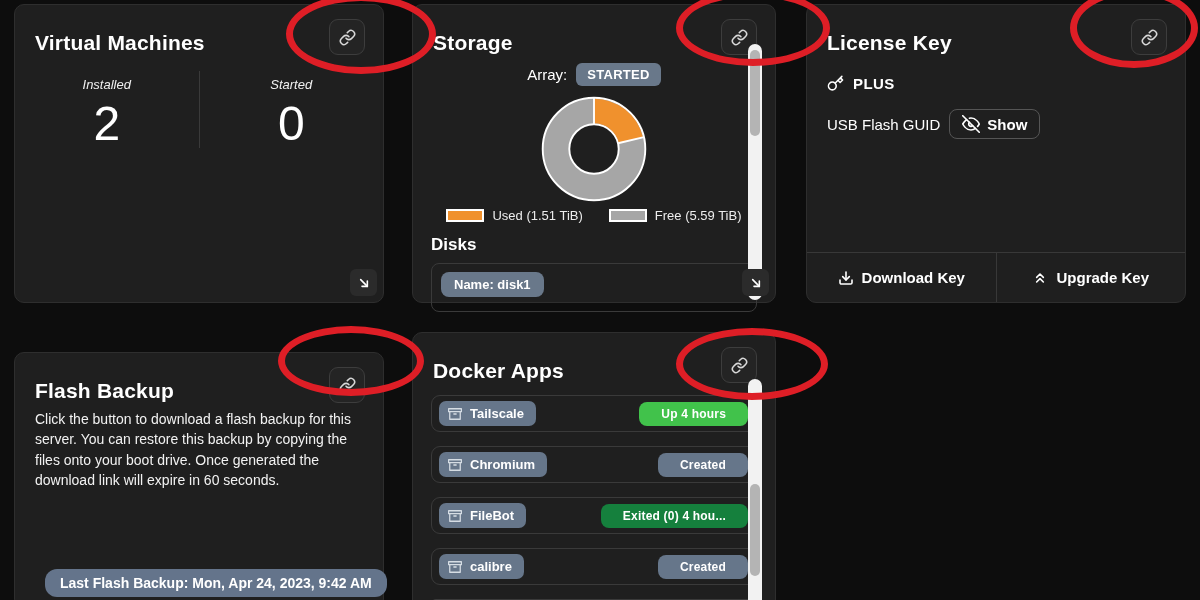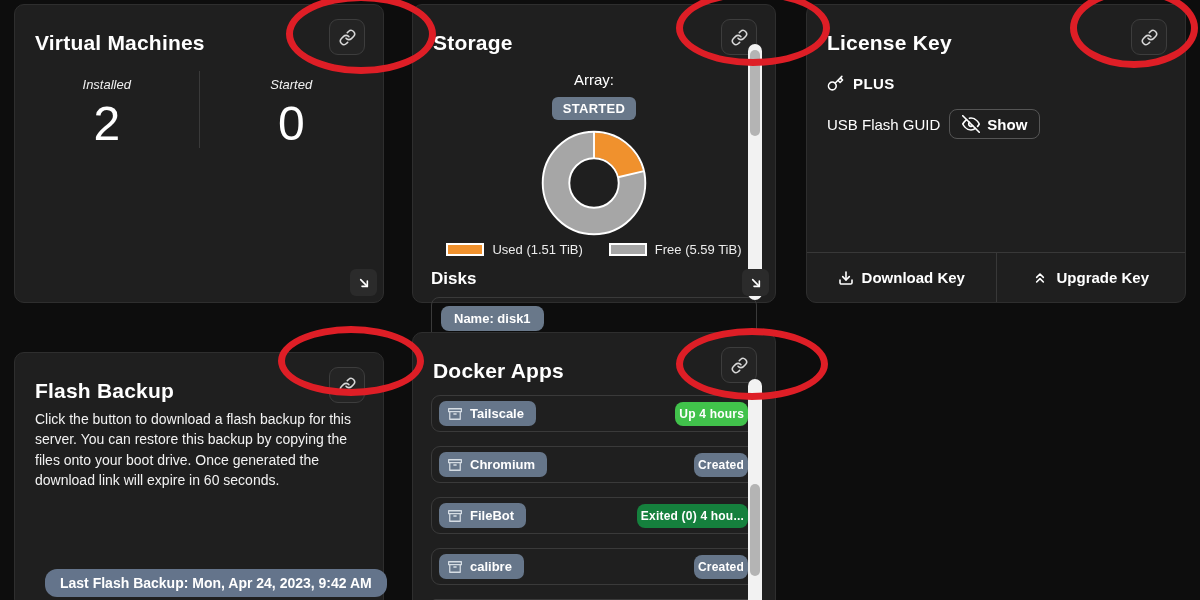--- a/index.html
+++ b/index.html
@@ -20,21 +20,21 @@
   .vm-col + .vm-col { border-left:1px solid #3a3a3a; }
   .vm-label { font-style:italic; font-size:13px; color:#f0f0f0; }
   .vm-value { font-size:48px; font-weight:500; margin-top:8px; line-height:1; }
 
   .resize-handle { position:absolute; right:6px; bottom:6px; width:27px; height:27px; background:#2b2b2b;
     border-radius:6px; display:flex; align-items:center; justify-content:center; color:#fff; cursor:nwse-resize; z-index:6; }
   .resize-handle svg { width:16px; height:16px; }
 
   
   .storage-body { display:flex; flex-direction:column; align-items:center; padding:0 18px; }
-  .array-row { display:flex; align-items:center; gap:9px; margin-top:16px; font-size:15px;flex-direction:column; }
+  .array-row { display:flex; align-items:center; gap:9px; margin-top:8px; font-size:15px; }
   .badge-slate { background:#69788a; color:#fff; font-weight:700; font-size:13px; border-radius:6px;
     padding:4px 11px; letter-spacing:.3px; }
   .donut-wrap { margin-top:6px; }
   .legend { display:flex; gap:26px; margin-top:2px; font-size:13px; color:#ececec; align-items:center; }
   .legend-item { display:flex; align-items:center; gap:8px; }
   .swatch { width:38px; height:13px; border:2px solid #fff; }
   .disks-heading { align-self:flex-start; font-size:17px; font-weight:700; margin-top:12px; }
   .disk-panel { align-self:stretch; margin-top:8px; border:1px solid #3a3a3a; border-radius:8px; padding:8px 9px 14px; }
   .disk-badge { display:inline-block; background:#69788a; border-radius:8px; padding:5px 13px; font-size:13px; font-weight:700; }
 
@@ -60,21 +60,21 @@
   .fb-badge { position:absolute; left:30px; bottom:11px; background:#64748b; border-radius:12px;
     padding:6px 15px; font-size:14px; font-weight:700; white-space:nowrap; }
 
   
   .docker-list { padding:12px 18px 0; }
   .docker-row { border:1px solid #3a3a3a; border-radius:9px; height:37px; margin-bottom:14px;
     display:flex; align-items:center; justify-content:space-between; padding:0 8px 0 7px; cursor:pointer; }
   .docker-name { display:flex; align-items:flex-end; gap:8px; background:#66768a; border-radius:7px;
     padding:5px 12px 5px 9px; font-size:13px; font-weight:700; cursor:pointer; }
   .docker-name svg { width:14px; height:14px; color:#d6dde4; }
-  .status-badge { border-radius:8px; padding:5px 4px; font-size:12px; font-weight:700; color:#fff; letter-spacing:.2px; }
+  .status-badge { border-radius:8px; padding:5px 22px; font-size:12px; font-weight:700; color:#fff; letter-spacing:.2px; }
   .docker-row.partial { border-bottom:none; border-radius:9px 9px 0 0; height:5px; margin-bottom:0; }
 
   
   .annot { position:absolute; border:7px solid #de1e26; border-radius:50%; background:transparent;
     pointer-events:none; z-index:50; }
 
   svg { display:block; }
 </style>
 </head>
 <body>

